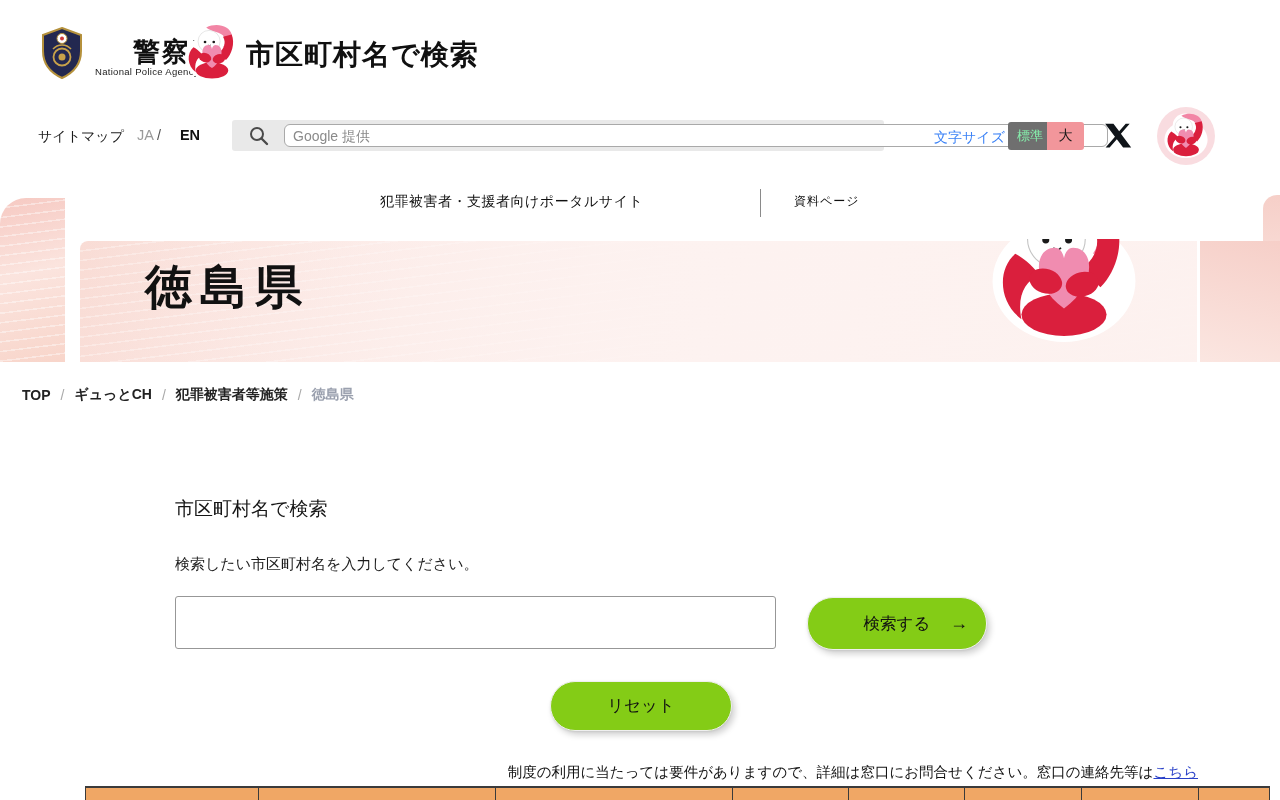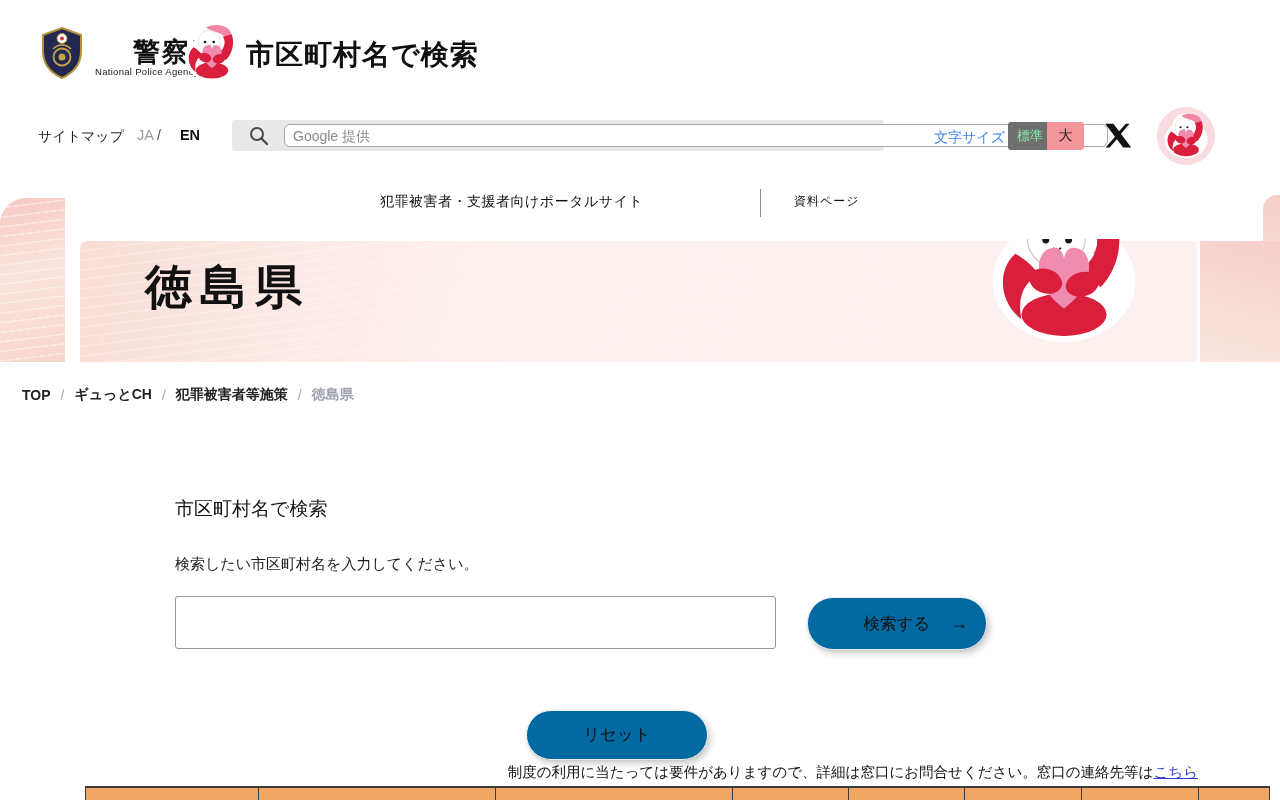--- a/index.html
+++ b/index.html
@@ -64,26 +64,26 @@
   .breadcrumb{left:22px;top:379px;font-size:14px;display:flex;gap:10px;align-items:center;margin-top:7px;}
   .breadcrumb .crumb{color:#222;font-weight:600;cursor:pointer;}
   .breadcrumb .crumb.current{color:#9aa0ae;font-weight:600;cursor:default;}
   .breadcrumb .bc-sep{color:#a9a9a9;}
 
   
   .section-heading{left:175px;top:496px;font-size:19px;color:#151515;}
   .instruction{left:175px;top:555px;font-size:15px;color:#1c1c1c;}
   .city-input{left:175px;top:596px;width:601px;height:53px;box-sizing:border-box;border:1px solid #979797;
     border-radius:3px;background:#fff;font-size:17px;padding:0 14px;font-family:inherit;outline:none;}
-  .pill-btn{background:#0369a1;border:1px solid #efefef;border-radius:26px;cursor:pointer;
+  .pill-btn{background:#84cc16;border:1px solid #efefef;border-radius:26px;cursor:pointer;
     box-shadow:3px 4px 6px rgba(0,0,0,.18),0 1px 2px rgba(0,0,0,.08);
     display:flex;align-items:center;justify-content:center;font-size:16.5px;color:#111;font-family:inherit;}
   .search-btn{left:807px;top:597px;width:178px;height:51px;}
   .search-btn .arrow{position:absolute;right:18px;font-size:18px;font-weight:bold;}
-  .reset-btn{left:526px;top:681px;width:180px;height:48px;margin-top:29px;}
+  .reset-btn{left:550px;top:681px;width:180px;height:48px;}
 
   .note{left:85px;top:763px;width:1113px;text-align:right;font-size:14.5px;color:#111;}
   .note a{color:#2a41c8;text-decoration:underline;cursor:pointer;}
 
   
   .table-strip{left:85px;top:786px;width:1185px;height:14px;border-top:2px solid #3b3b3b;
     display:flex;box-sizing:content-box;}
   .table-strip .cell{background:#f0a765;border-left:1px solid #3b3b3b;box-sizing:border-box;height:100%;}
   .table-strip .cell:last-child{border-right:1px solid #3b3b3b;}
   .hidden-defs{position:absolute;width:0;height:0;overflow:hidden;}

